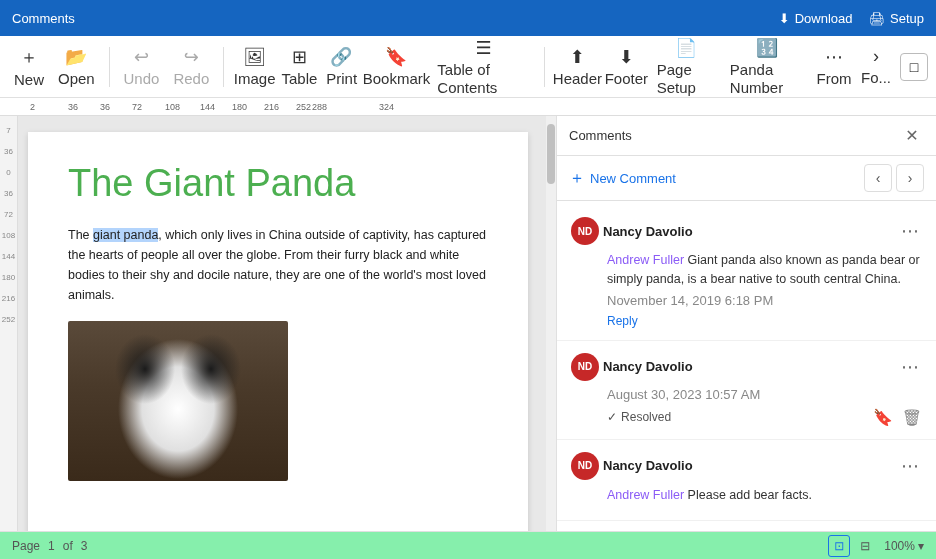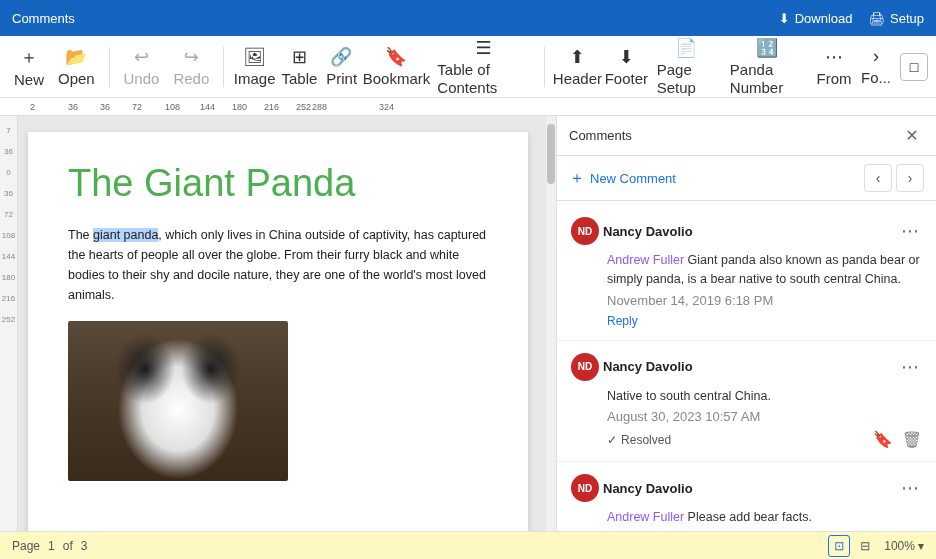--- a/index.html
+++ b/index.html
@@ -221,21 +221,21 @@
       margin-left: 36px;
       margin-top: 6px;
     }
     .resolved-check { display: flex; align-items: center; gap: 4px; color: #555; font-size: 12px; }
     .resolved-actions { display: flex; gap: 8px; }
     .resolved-icon { color: #888; cursor: pointer; font-size: 16px; }
 
     
     .status-bar {
       height: 28px;
-      background: #fef9c3;
+      background: #86efac;
       border-top: 1px solid #e0e0e0;
       display: flex;
       align-items: center;
       justify-content: space-between;
       padding: 0 12px;
       font-size: 12px;
       color: #555;
       flex-shrink: 0;
     }
     .status-left { display: flex; align-items: center; gap: 8px; }
@@ -428,21 +428,20 @@
       </div>
 
       <div class="comment-item">
         <div class="comment-header-row">
           <div class="comment-user-info">
             <div class="avatar">ND</div>
             <span class="comment-username">Nancy Davolio</span>
           </div>
           <div class="comment-more">⋯</div>
         </div>
-        <div class="comment-body">Native to south central China.</div>
         <div class="comment-time">August 30, 2023 10:57 AM</div>
         <div class="comment-resolved">
           <div class="resolved-check">
             <span>✓</span>
             <span>Resolved</span>
           </div>
           <div class="resolved-actions">
             <span class="resolved-icon">🔖</span>
             <span class="resolved-icon">🗑</span>
           </div>

